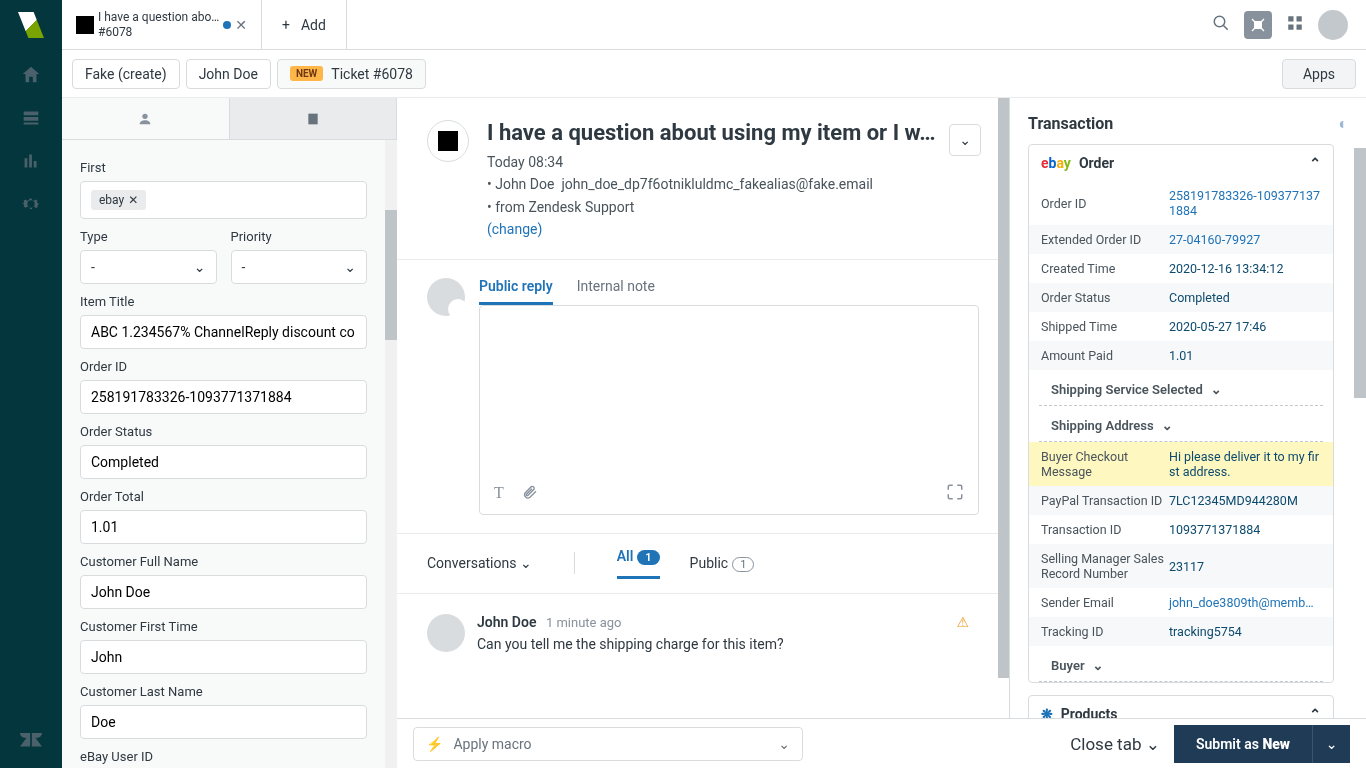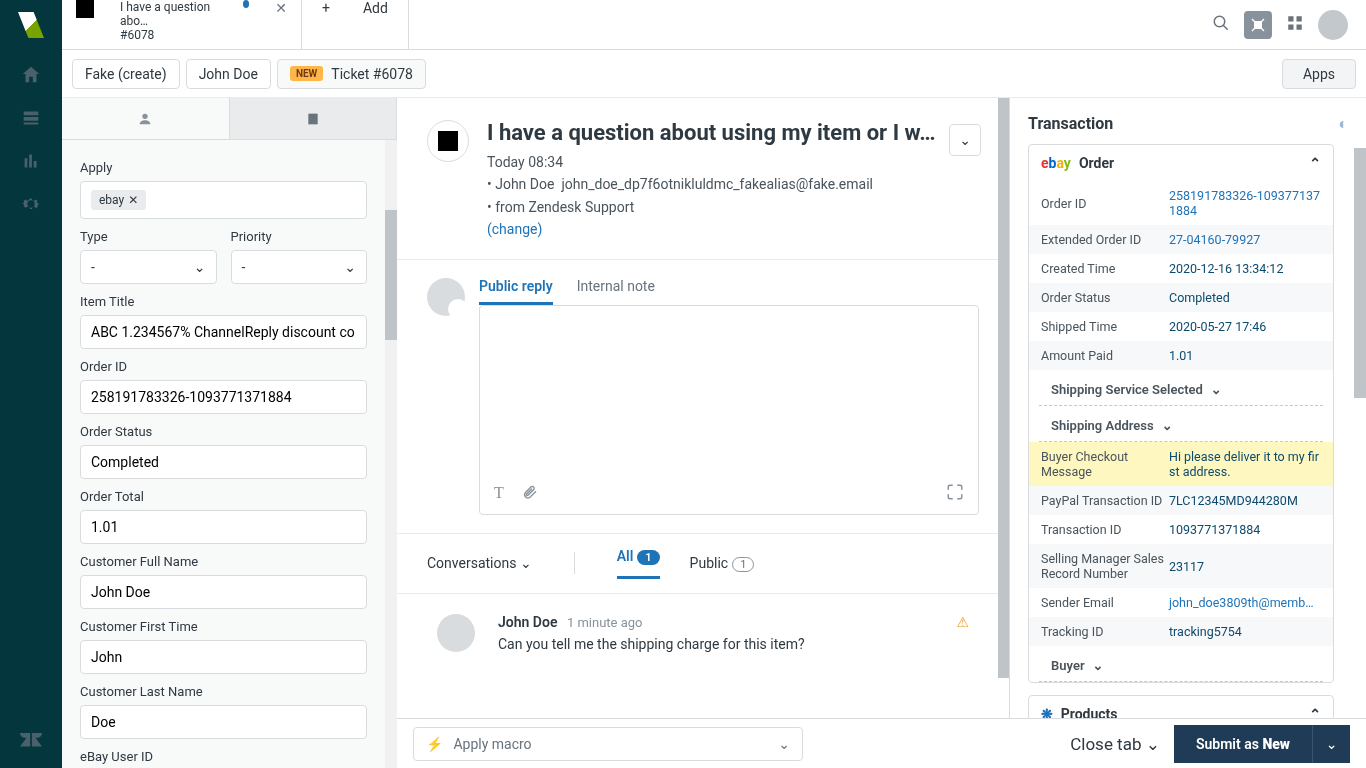--- a/index.html
+++ b/index.html
@@ -2,21 +2,21 @@
 <html><head>
 <meta charset="utf-8">
 <style>
 *{box-sizing:border-box;margin:0;padding:0;font-family:-apple-system,BlinkMacSystemFont,"Segoe UI",Roboto,sans-serif}
 body{background:#fff;color:#2f3941;font-size:14px;overflow:hidden;width:1366px;height:768px;position:relative}
 .leftrail{position:absolute;left:0;top:0;bottom:0;width:62px;background:#03363d;display:flex;flex-direction:column;align-items:center;padding-top:12px;gap:18px}
 .leftrail .logo{width:26px;height:26px;background:#fff;margin-bottom:8px}
 .leftrail svg{width:22px;height:22px;fill:#68737d;opacity:.7}
 .leftrail .brand{margin-top:auto;margin-bottom:16px}
 .topbar{position:absolute;left:62px;right:0;top:0;height:50px;border-bottom:1px solid #d8dcde;display:flex;align-items:center}
-.tab{height:50px;display:flex;align-items:flex-start;padding:0 14px;gap:26px;border-right:1px solid #d8dcde;max-width:240px}
+.tab{height:50px;display:flex;align-items:center;padding:0 14px;gap:4px;border-right:1px solid #d8dcde;max-width:240px}
 .tab .tico{width:18px;height:18px;background:#000;flex-shrink:0}
 .tab .tlabel{display:flex;flex-direction:column;line-height:1.2;font-size:12px;overflow:hidden}
 .tab .dot{width:8px;height:8px;background:#1f73b7;border-radius:50%}
 .tab .close{font-size:14px;color:#68737d}
 .addtab{padding:0 20px;color:#2f3941}
 .topright{margin-left:auto;display:flex;gap:14px;align-items:center;padding-right:18px}
 .topright .sq{width:28px;height:28px;background:#87929d;border-radius:4px;display:flex;align-items:center;justify-content:center;color:#fff}
 .topright .avatar{width:30px;height:30px;background:#c2c8cc;border-radius:50%}
 .crumbrow{position:absolute;left:62px;right:0;top:50px;height:48px;display:flex;align-items:center;padding:0 10px;gap:6px;border-bottom:1px solid #e9ebed}
 .crumb{border:1px solid #d8dcde;border-radius:4px;padding:6px 12px;font-size:14px;color:#2f3941;background:#fff}
@@ -52,21 +52,21 @@
 .rbtabs{display:flex;gap:24px;font-size:14px}
 .rbtab{padding-bottom:8px;color:#68737d}
 .rbtab.active{color:#1f73b7;border-bottom:3px solid #1f73b7;font-weight:600}
 .rbinput{border:1px solid #d8dcde;border-radius:4px;height:210px;margin-top:0;position:relative}
 .rbtools{position:absolute;left:14px;bottom:10px;display:flex;gap:18px;color:#87929d;font-size:16px}
 .rbapp{position:absolute;right:14px;bottom:10px;color:#87929d}
 .convbar{display:flex;align-items:center;gap:30px;padding:14px 30px;border-bottom:1px solid #e9ebed;font-size:14px}
 .convbar .badge{background:#1f73b7;color:#fff;border-radius:10px;padding:1px 8px;font-size:11px;margin-left:4px}
 .convbar .obadge{border:1px solid #87929d;color:#68737d;border-radius:10px;padding:0 7px;font-size:11px;margin-left:4px}
 .convtab.active{color:#1f73b7;font-weight:600;border-bottom:3px solid #1f73b7;padding-bottom:12px}
-.msg{padding:20px 40px;display:flex;gap:23px;position:relative}
+.msg{padding:20px 30px;display:flex;gap:12px;position:relative}
 .msgav{width:38px;height:38px;background:#d8dcde;border-radius:50%;flex-shrink:0}
 .msgname{font-weight:600;margin-right:6px}
 .msgtime{color:#87929d;font-size:13px}
 .msgbody{margin-top:6px}
 .msgwarn{position:absolute;right:40px;top:20px;color:#ed961c}
 .apps{position:absolute;right:0;top:98px;width:356px;bottom:50px;padding:12px 0 0;overflow:hidden}
 .appthumb{position:absolute;right:0;top:50px;width:12px;height:250px;background:#bfc4c8}
 .apptitle{font-size:16px;font-weight:700;padding:4px 18px 12px;display:flex;align-items:center;justify-content:space-between}
 .ordercard{margin:0 18px 12px;border:1px solid #d8dcde;border-radius:4px}
 .ochead{display:flex;align-items:center;gap:8px;padding:10px 12px;font-weight:700}
@@ -159,21 +159,21 @@
           <path d="M4 20c0-4 4-6 8-6s8 2 8 6"></path>
         </svg>
       </div>
     <div class="sbtab active">
         <svg width="16" height="16" viewBox="0 0 24 24" fill="#68737d">
           <rect x="5" y="4" width="14" height="16"></rect>
         </svg>
       </div>
   </div>
   <div class="sbfields">
-    <div class="sblabel">Apply</div>
+    <div class="sblabel">First</div>
     <div class="sbinput"><span class="tagchip"><span>ebay</span> ✕</span></div>
     <div class="sbrow">
       <div>
           <div class="sblabel">Type</div>
         <div class="sbinput" style="display:flex;justify-content:space-between">
             <span>-</span>
             <span>⌄</span>
           </div>
         </div>
       <div>

